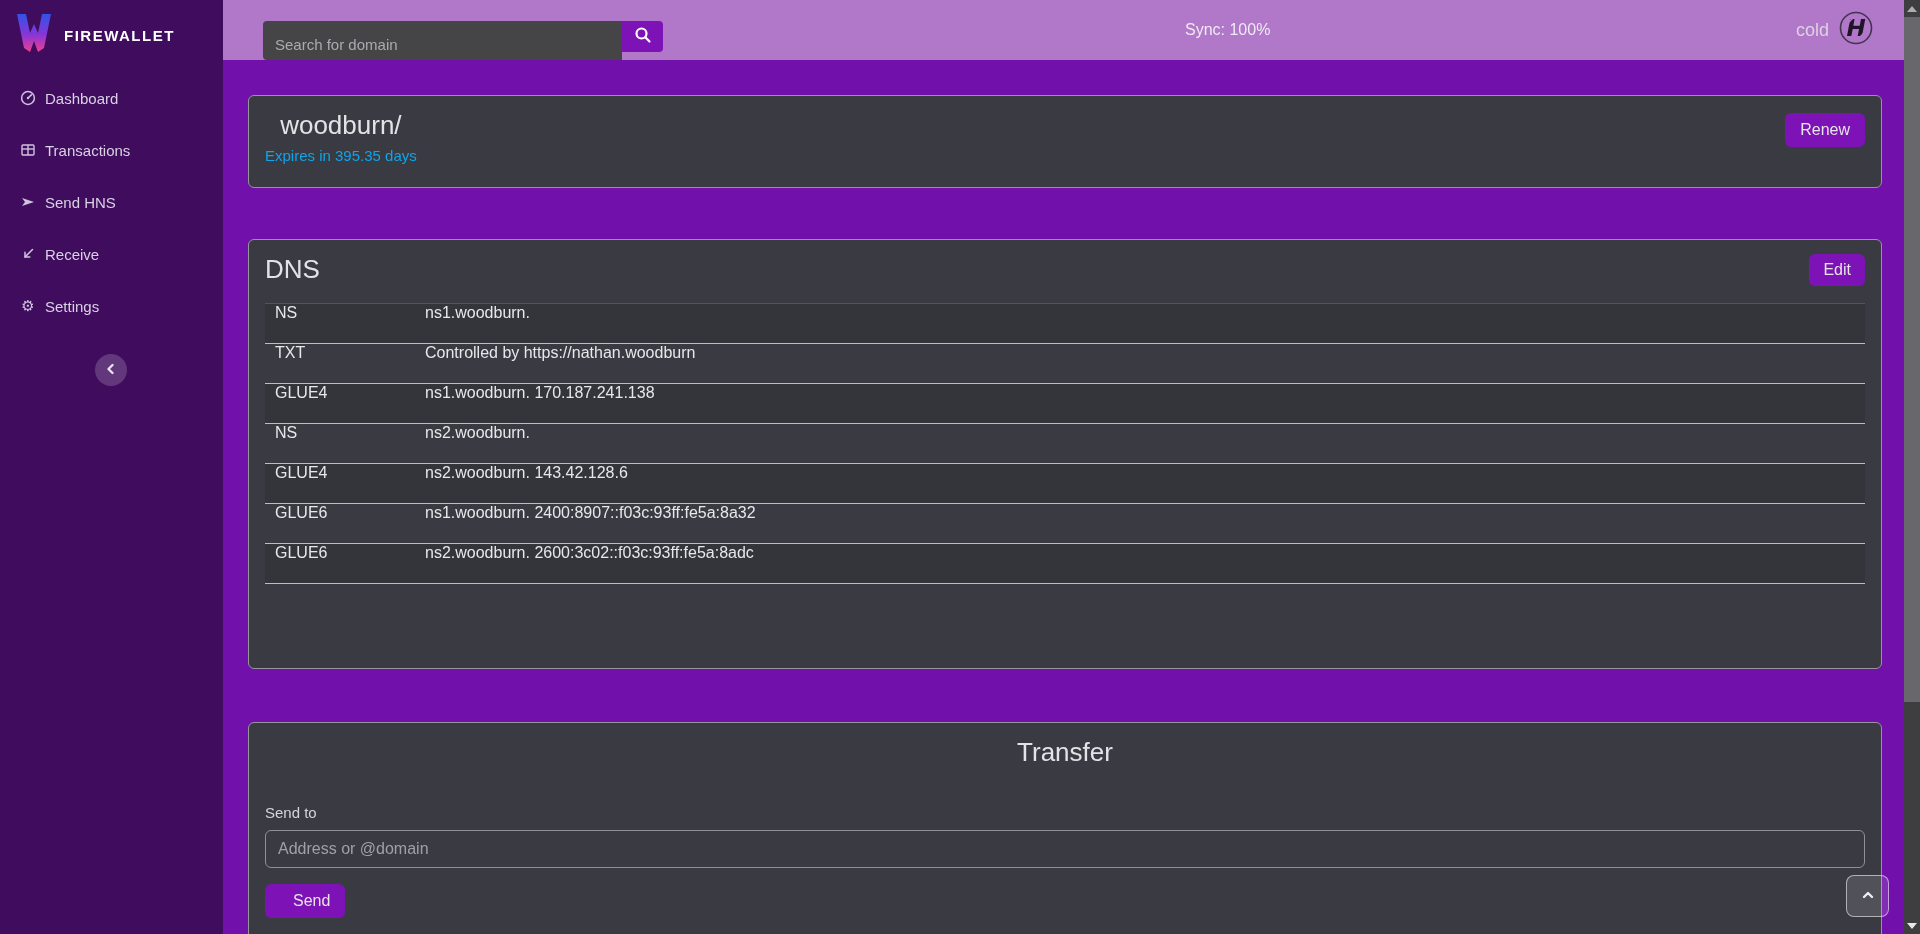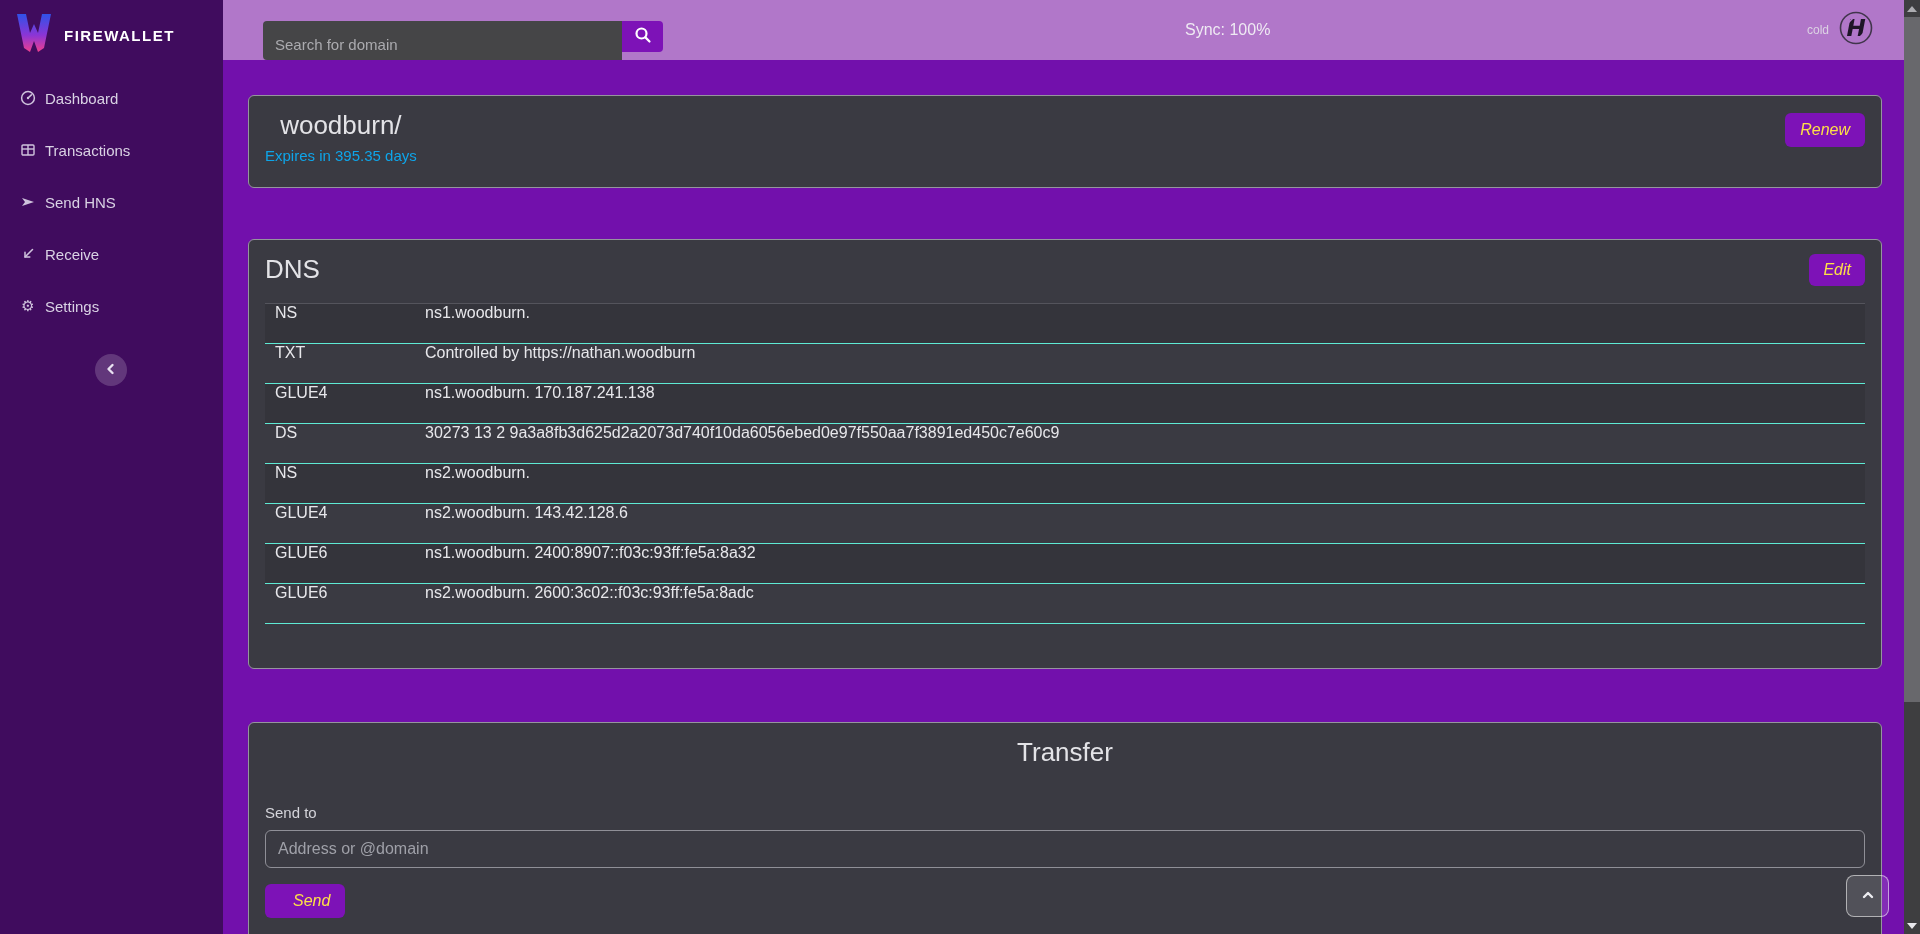--- a/index.html
+++ b/index.html
@@ -20,28 +20,28 @@
   
   .topbar{position:absolute;left:223px;top:0;width:1681px;height:60px;background:#B177C9;z-index:20;}
   .search-group{position:absolute;left:40px;top:21px;display:flex;height:31px;}
   .search-input{width:347px;height:31px;background:#454547;border:none;outline:none;color:#C9C9CD;
     font-size:15px;padding:8px 0 0 12px;border-radius:4px 0 0 4px;font-family:inherit;}
   .search-input::placeholder{color:#ABABAF;}
   .search-btn{width:41px;height:31px;background:#7D12B7;border:none;border-radius:0 4px 4px 0;
     display:flex;align-items:center;justify-content:center;cursor:pointer;}
   .sync{position:absolute;left:962px;top:0;height:60px;display:flex;align-items:center;color:#EFEAF3;font-size:16px;}
   .wallet-cluster{position:absolute;right:30px;top:0;height:60px;display:flex;align-items:center;gap:9px;}
-  .wallet-name{color:#DCD3E3;font-size:12px;}
+  .wallet-name{color:#DCD3E3;font-size:18px;}
 
   
   .card{position:absolute;left:248px;width:1634px;background:#3A3A42;border:1px solid #95959D;
     border-radius:6px;box-sizing:border-box;padding:14px 16px;color:#E7E7EB;z-index:5;}
   .card-title{font-size:26px;font-weight:400;color:#E3E3E7;text-align:center;}
-  .btn{background:#7D12B7;color:#fde047;border:none;border-radius:6px;font-size:16px;
-    padding:8px 15px;cursor:pointer;font-family:inherit;font-style:italic;}
+  .btn{background:#7D12B7;color:#e5e5e5;border:none;border-radius:6px;font-size:16px;
+    padding:8px 15px;cursor:pointer;font-family:inherit;}
 
   .domain-card{top:95px;height:93px;display:flex;justify-content:space-between;}
   .domain-sub{font-size:15px;color:#0ea5e9;margin-top:6px;}
   .domain-card .btn{align-self:flex-start;margin-top:3px;}
 
   .dns-card{top:239px;height:430px;}
   .card-head{display:flex;justify-content:space-between;align-items:flex-start;}
   .card-head .btn{padding:7px 14px;}
   .dns-table{margin-top:17px;border-top:1px solid #54545C;}
   .dns-row{display:flex;border-bottom:1px solid #5eead4;font-size:16px;height:40px;align-items:flex-start;box-sizing:border-box;}
@@ -191,24 +191,20 @@
       </div>
         <div class="dns-row">
         <div class="dns-type">TXT</div>
         <div class="dns-value">Controlled by https://nathan.woodburn</div>
       </div>
         <div class="dns-row">
         <div class="dns-type">GLUE4</div>
         <div class="dns-value">ns1.woodburn. 170.187.241.138</div>
       </div>
         <div class="dns-row">
-        <div class="dns-type">DS</div>
-        <div class="dns-value">30273 13 2 9a3a8fb3d625d2a2073d740f10da6056ebed0e97f550aa7f3891ed450c7e60c9</div>
-      </div>
-        <div class="dns-row">
         <div class="dns-type">NS</div>
         <div class="dns-value">ns2.woodburn.</div>
       </div>
         <div class="dns-row">
         <div class="dns-type">GLUE4</div>
         <div class="dns-value">ns2.woodburn. 143.42.128.6</div>
       </div>
         <div class="dns-row">
         <div class="dns-type">GLUE6</div>
         <div class="dns-value">ns1.woodburn. 2400:8907::f03c:93ff:fe5a:8a32</div>

